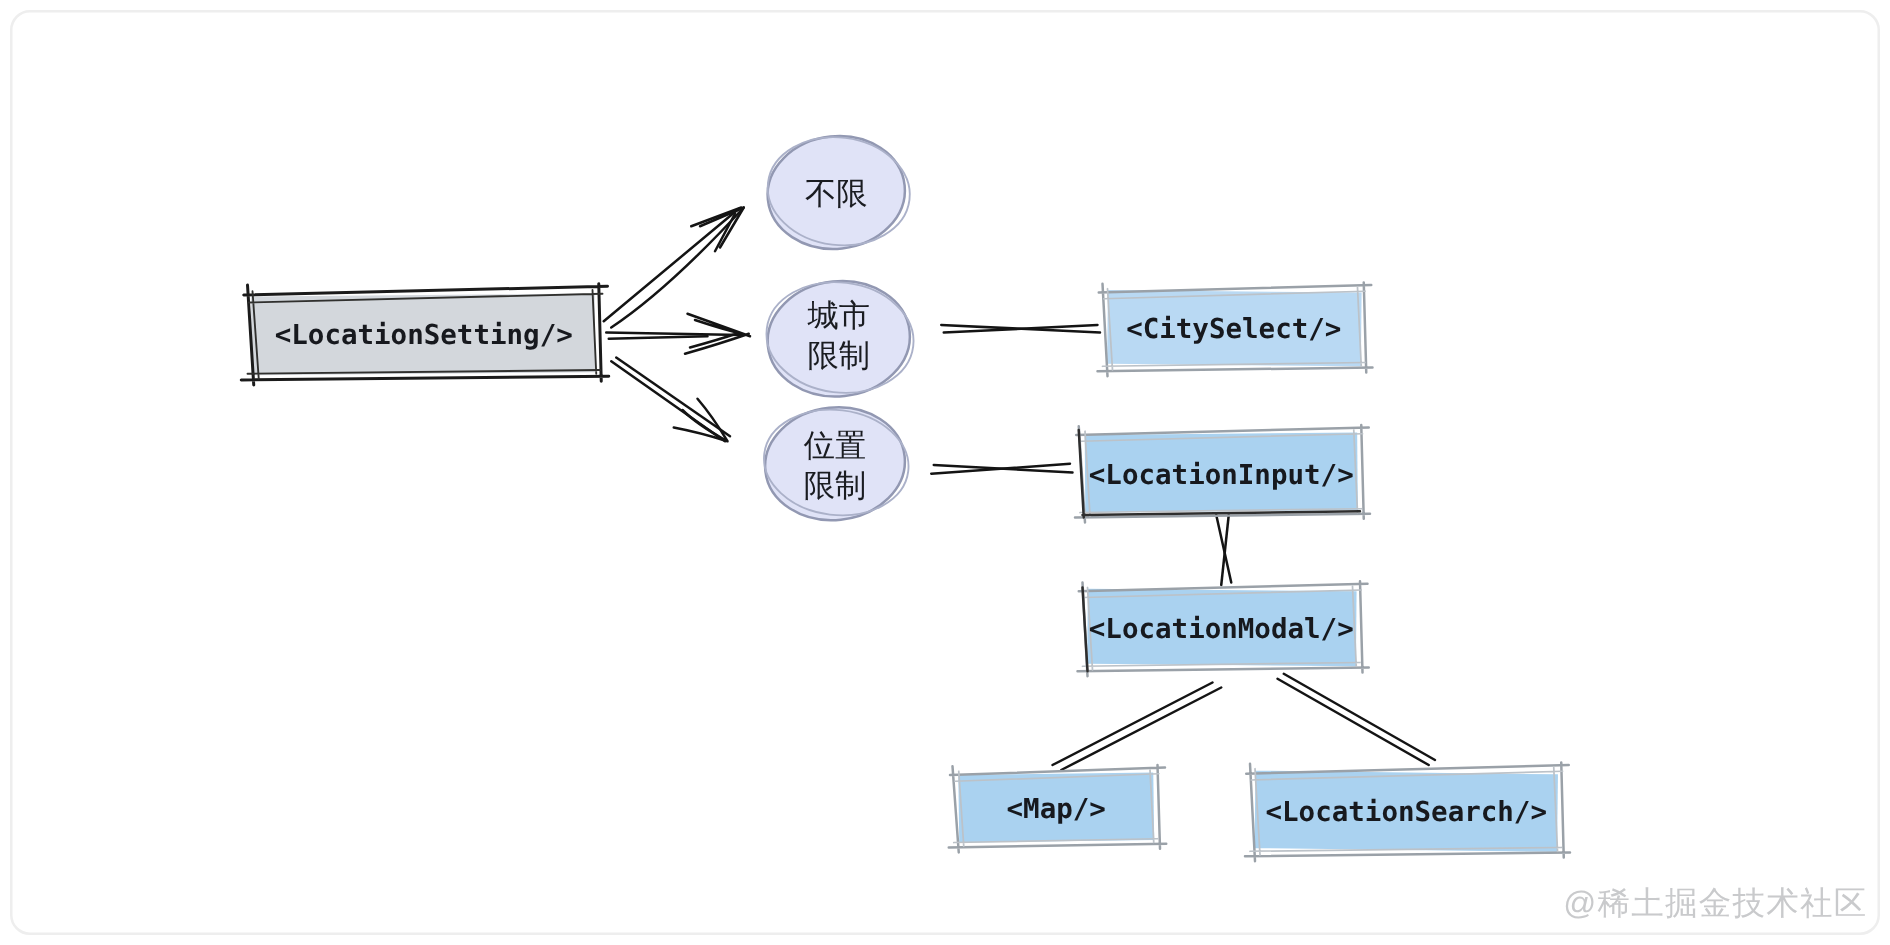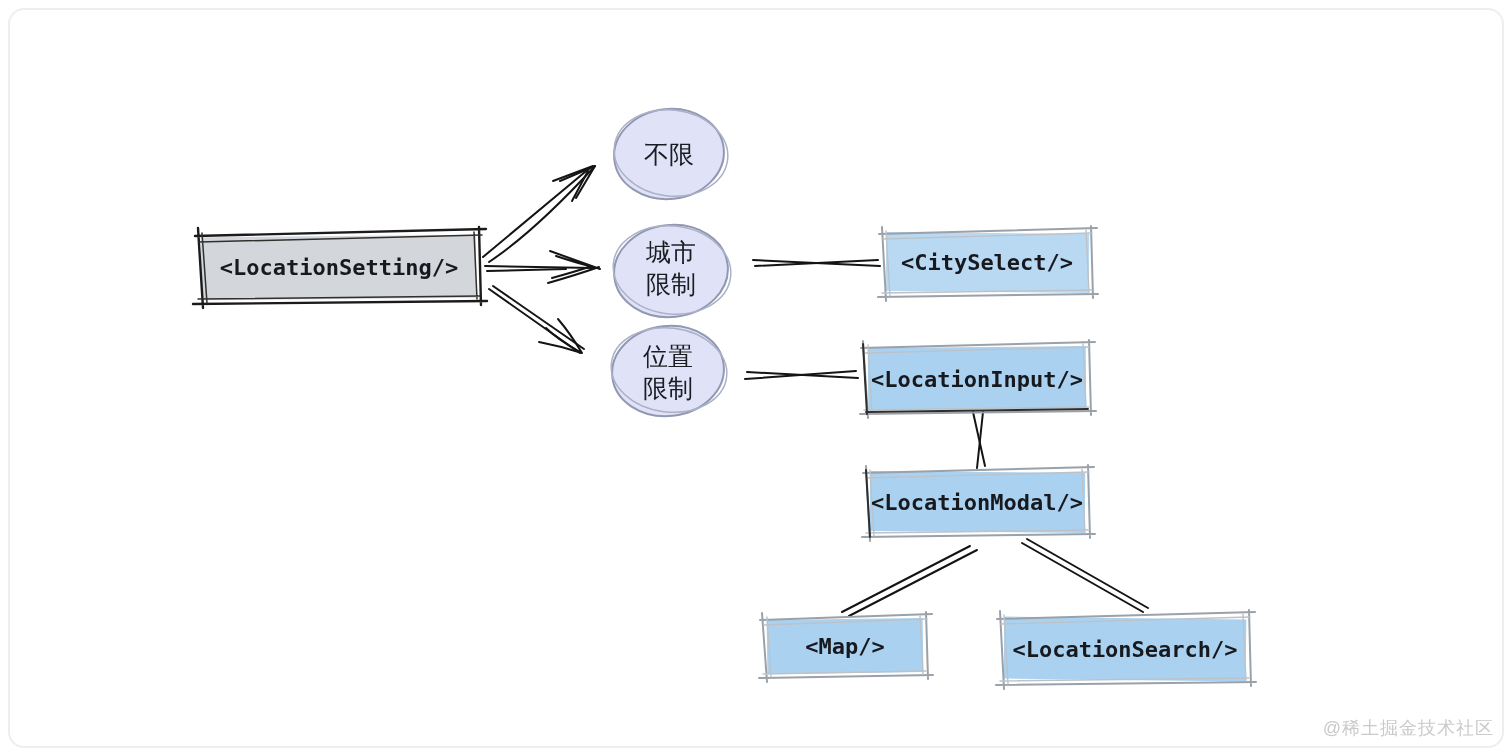--- a/index.html
+++ b/index.html
@@ -48,21 +48,21 @@
   .cjk {
     font-family: "Liberation Sans", sans-serif;
     font-size: 25px;
     fill: #1a1c21;
     text-anchor: middle;
   }
   .watermark {
     position: absolute;
     right: 18px;
     bottom: 16px;
-    font-size: 18px;
+    font-size: 26px;
     color: #c9cacc;
     letter-spacing: 1px;
     user-select: none;
   }
 </style>
 </head>
 <body>
 
 <div class="stage">
   <div class="card-border"></div>

